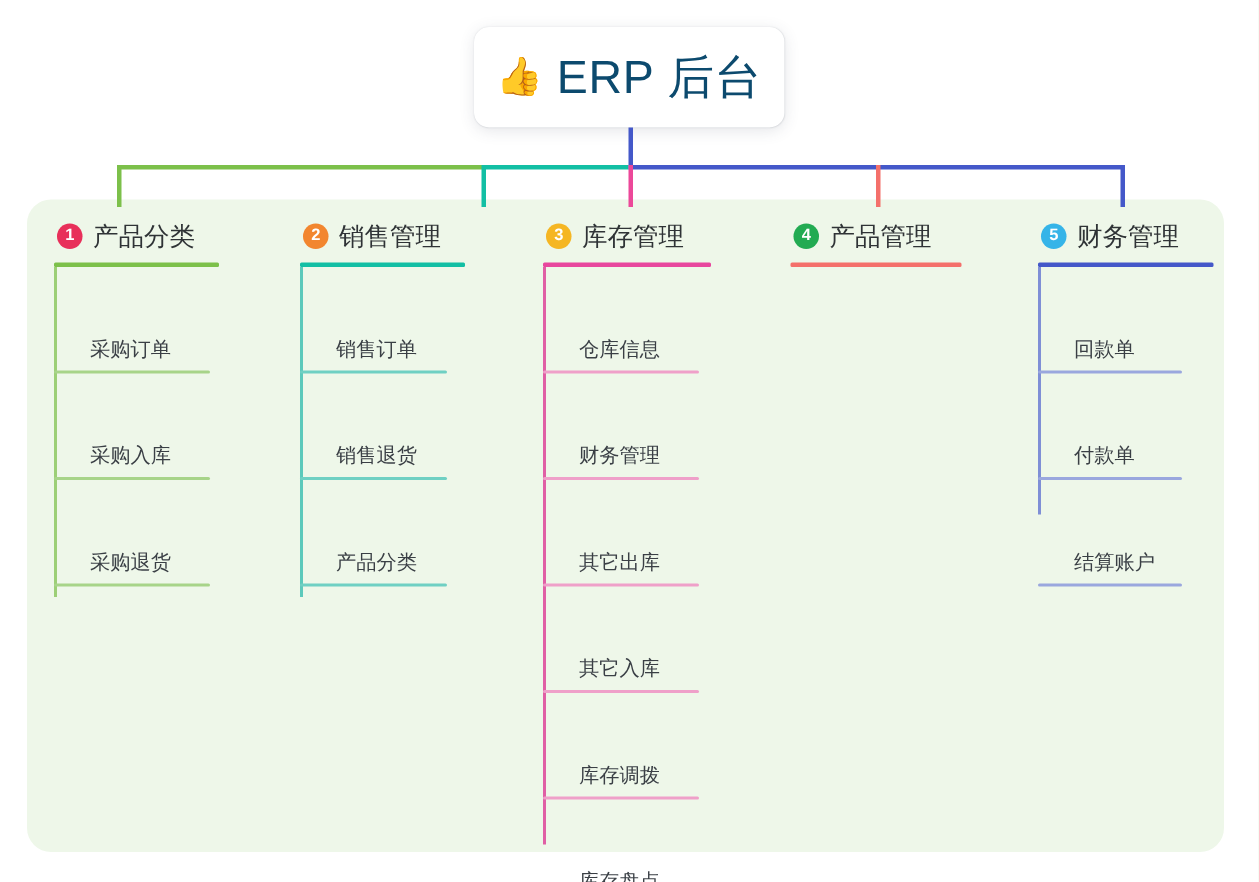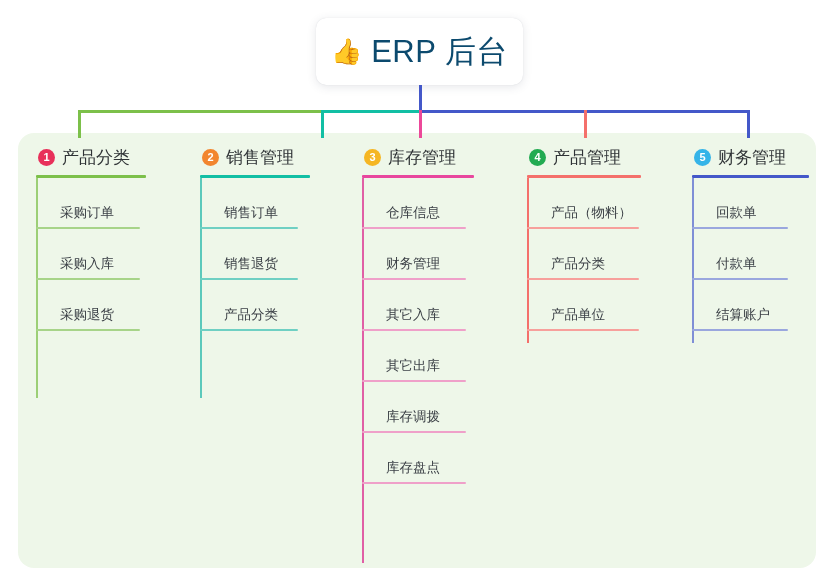--- a/index.html
+++ b/index.html
@@ -53,21 +53,21 @@
     display:flex;align-items:center;justify-content:center;
     color:#fff;font-size:11px;line-height:1;font-weight:600;
     flex:0 0 auto;
   }
   .head-label{font-size:17px;color:#2f3336;white-space:nowrap;}
   .head-rule{height:3px;margin-top:6px;border-radius:1px;}
 
   
   .leaves{position:relative;margin-top:0;padding-left:0;}
   .rail{position:absolute;left:0;top:0;width:2px;}
-  .leaf{position:relative;height:51px;}
+  .leaf{position:relative;height:71px;}
   .leaf-txt{
     position:absolute;left:24px;bottom:7px;
     font-size:13.5px;color:#3a3f45;white-space:nowrap;
   }
   .leaf-rule{position:absolute;left:0;bottom:0;height:2px;border-radius:1px;}
 
   
   #col1{left:36px;}
   #col2{left:200px;}
   #col3{left:362px;}
@@ -152,58 +152,43 @@
         <div class="rail" style="background: rgb(224, 95, 165); height: 385px;"></div>
         <div class="leaf">
           <span class="leaf-txt">仓库信息</span>
           <div class="leaf-rule" style="background: rgb(239, 160, 201); width: 104px;"></div>
         </div>
         <div class="leaf">
           <span class="leaf-txt">财务管理</span>
           <div class="leaf-rule" style="background: rgb(239, 160, 201); width: 104px;"></div>
         </div>
         <div class="leaf">
+          <span class="leaf-txt">其它出库</span>
+          <div class="leaf-rule" style="background: rgb(239, 160, 201); width: 104px;"></div>
+        </div>
+        <div class="leaf">
           <span class="leaf-txt">其它入库</span>
-          <div class="leaf-rule" style="background: rgb(239, 160, 201); width: 104px;"></div>
-        </div>
-        <div class="leaf">
-          <span class="leaf-txt">其它出库</span>
           <div class="leaf-rule" style="background: rgb(239, 160, 201); width: 104px;"></div>
         </div>
         <div class="leaf">
           <span class="leaf-txt">库存调拨</span>
           <div class="leaf-rule" style="background: rgb(239, 160, 201); width: 104px;"></div>
         </div>
         <div class="leaf">
           <span class="leaf-txt">库存盘点</span>
           <div class="leaf-rule" style="background: rgb(239, 160, 201); width: 104px;"></div>
         </div>
       </div>
     </div>
   <div class="col" id="col4">
       <div class="col-head">
         <span class="badge" style="background: rgb(34, 171, 82);">4</span>
         <span class="head-label">产品管理</span>
       </div>
       <div class="head-rule" style="background: rgb(244, 112, 107); width: 114px;"></div>
-      <div class="leaves">
-        <div class="rail" style="background: rgb(244, 112, 107); height: 165px;"></div>
-        <div class="leaf">
-          <span class="leaf-txt">产品（物料）</span>
-          <div class="leaf-rule" style="background: rgb(247, 160, 156); width: 112px;"></div>
-        </div>
-        <div class="leaf">
-          <span class="leaf-txt">产品分类</span>
-          <div class="leaf-rule" style="background: rgb(247, 160, 156); width: 112px;"></div>
-        </div>
-        <div class="leaf">
-          <span class="leaf-txt">产品单位</span>
-          <div class="leaf-rule" style="background: rgb(247, 160, 156); width: 112px;"></div>
-        </div>
-      </div>
     </div>
   <div class="col" id="col5">
       <div class="col-head">
         <span class="badge" style="background: rgb(53, 180, 232);">5</span>
         <span class="head-label">财务管理</span>
       </div>
       <div class="head-rule" style="background: rgb(68, 88, 201); width: 117px;"></div>
       <div class="leaves">
         <div class="rail" style="background: rgb(127, 143, 214); height: 165px;"></div>
         <div class="leaf">

